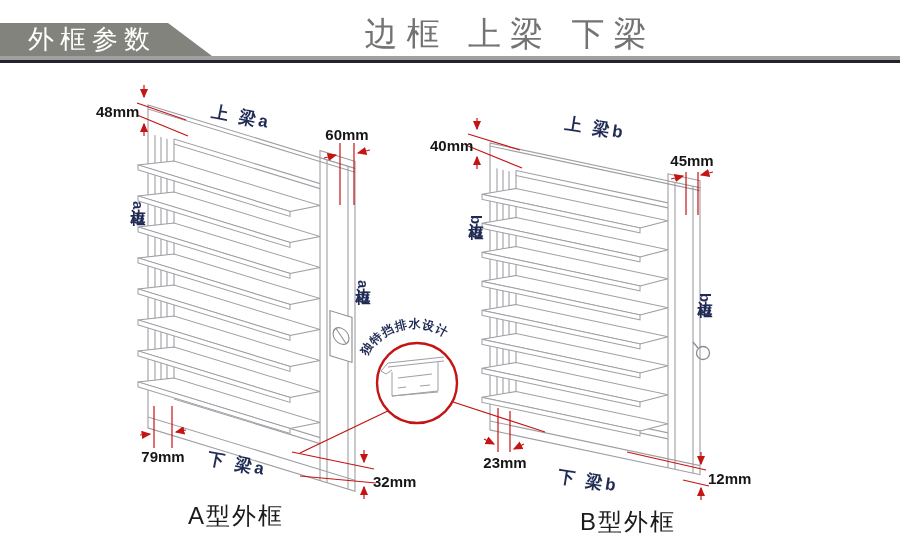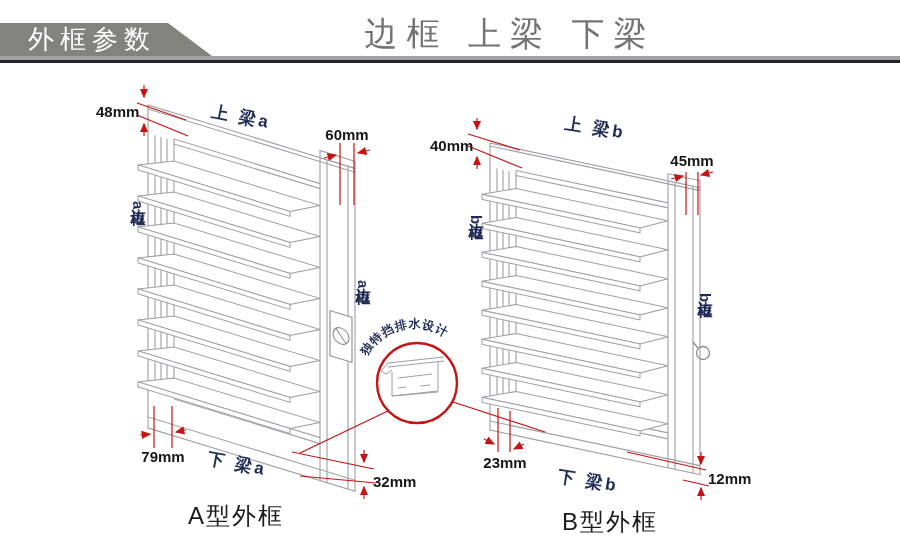--- a/index.html
+++ b/index.html
@@ -206,15 +206,15 @@
   <div class="cn" style="left:210px;top:447px;transform:rotate(11deg);transform-origin:left top;">下 梁a</div>
   <div class="vlab" style="left:128px;top:197px;">边框a</div>
   <div class="vlab" style="left:353px;top:276px;">边框a</div>
 
   <div class="cn" style="left:567px;top:112px;transform:rotate(9deg);transform-origin:left top;">上 梁b</div>
   <div class="cn" style="left:560px;top:465px;transform:rotate(9deg);transform-origin:left top;">下 梁b</div>
   <div class="vlab" style="left:466px;top:211px;">边框b</div>
   <div class="vlab" style="left:695px;top:289px;">边框b</div>
 
   <div class="caption" style="left:150px;top:500px;">A型外框</div>
-  <div class="caption" style="left:524px;top:506px;">B型外框</div>
+  <div class="caption" style="left:504px;top:506px;text-align:right;">B型外框</div>
 
 </div>
 
 </body></html>

